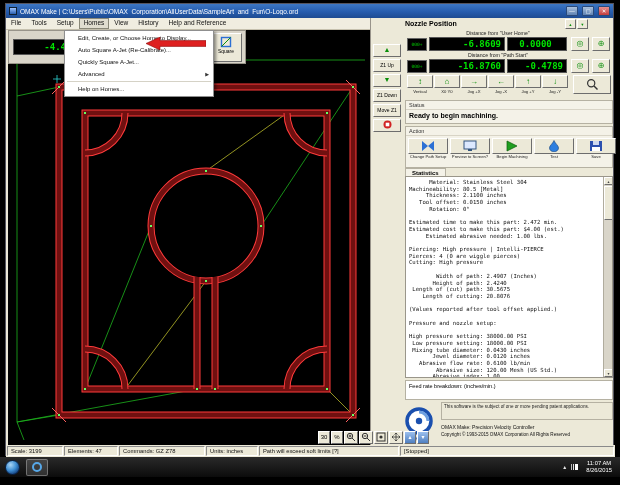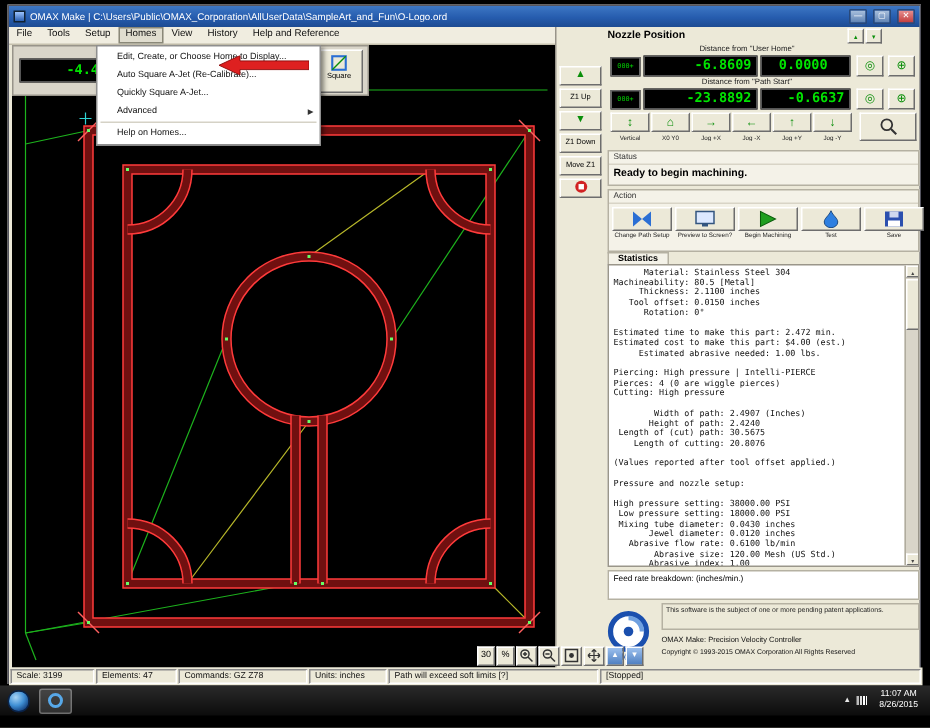--- a/index.html
+++ b/index.html
@@ -262,22 +262,22 @@
 
       <div class="axis-label" id="row1-label">Distance from "User Home"</div>
       <div class="zero-btn" id="zero1">000+</div>
       <div class="dro" id="dro1x">-6.8609</div>
       <div class="dro" id="dro1y">0.0000</div>
       <div class="dro-side" id="side1a">◎</div>
       <div class="dro-side" id="side1b">⊕</div>
 
       <div class="axis-label" id="row2-label">Distance from "Path Start"</div>
       <div class="zero-btn" id="zero2">000+</div>
-      <div class="dro" id="dro2x">-23.8892</div>
-      <div class="dro" id="dro2y">-0.6637</div>
+      <div class="dro" id="dro2x">-16.8760</div>
+      <div class="dro" id="dro2y">-0.4789</div>
       <div class="dro-side" id="side2a">◎</div>
       <div class="dro-side" id="side2b">⊕</div>
 
       <div id="nozzle-jog-row">
         <div class="njog">
             <div class="njog-btn">↕</div>
             <div class="njog-label">Vertical</div>
           </div>
         <div class="njog">
             <div class="njog-btn">⌂</div>

